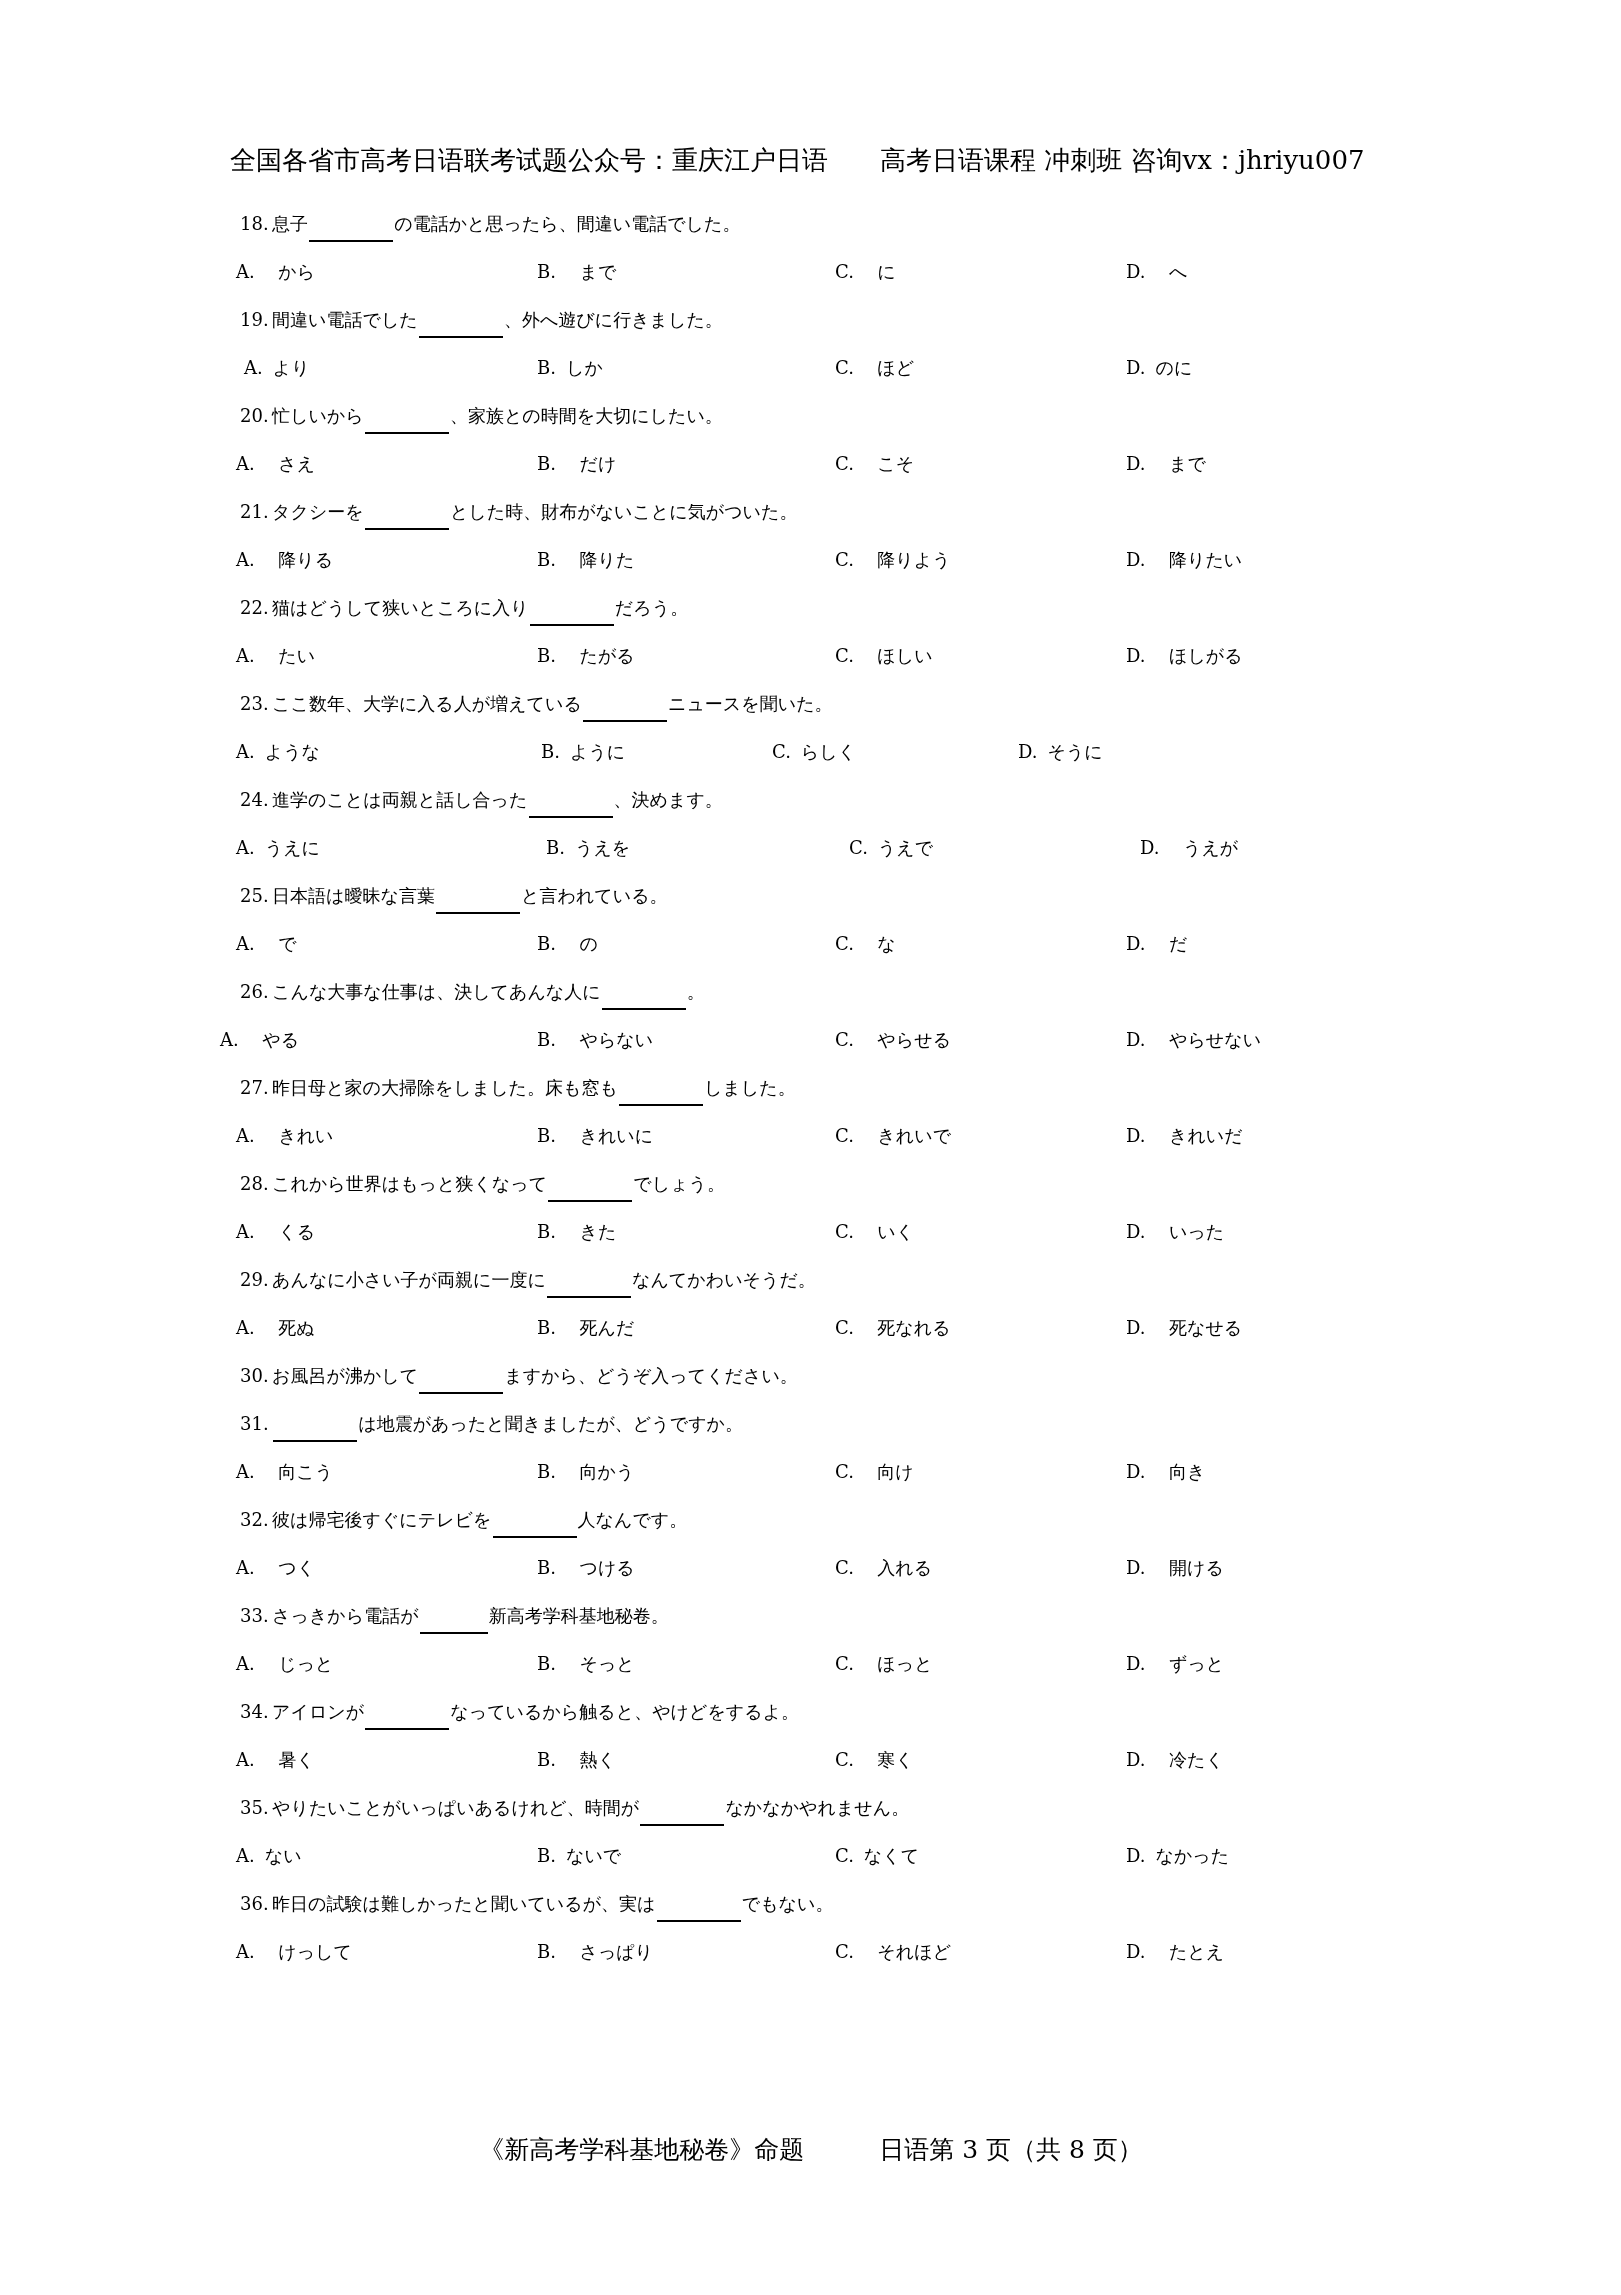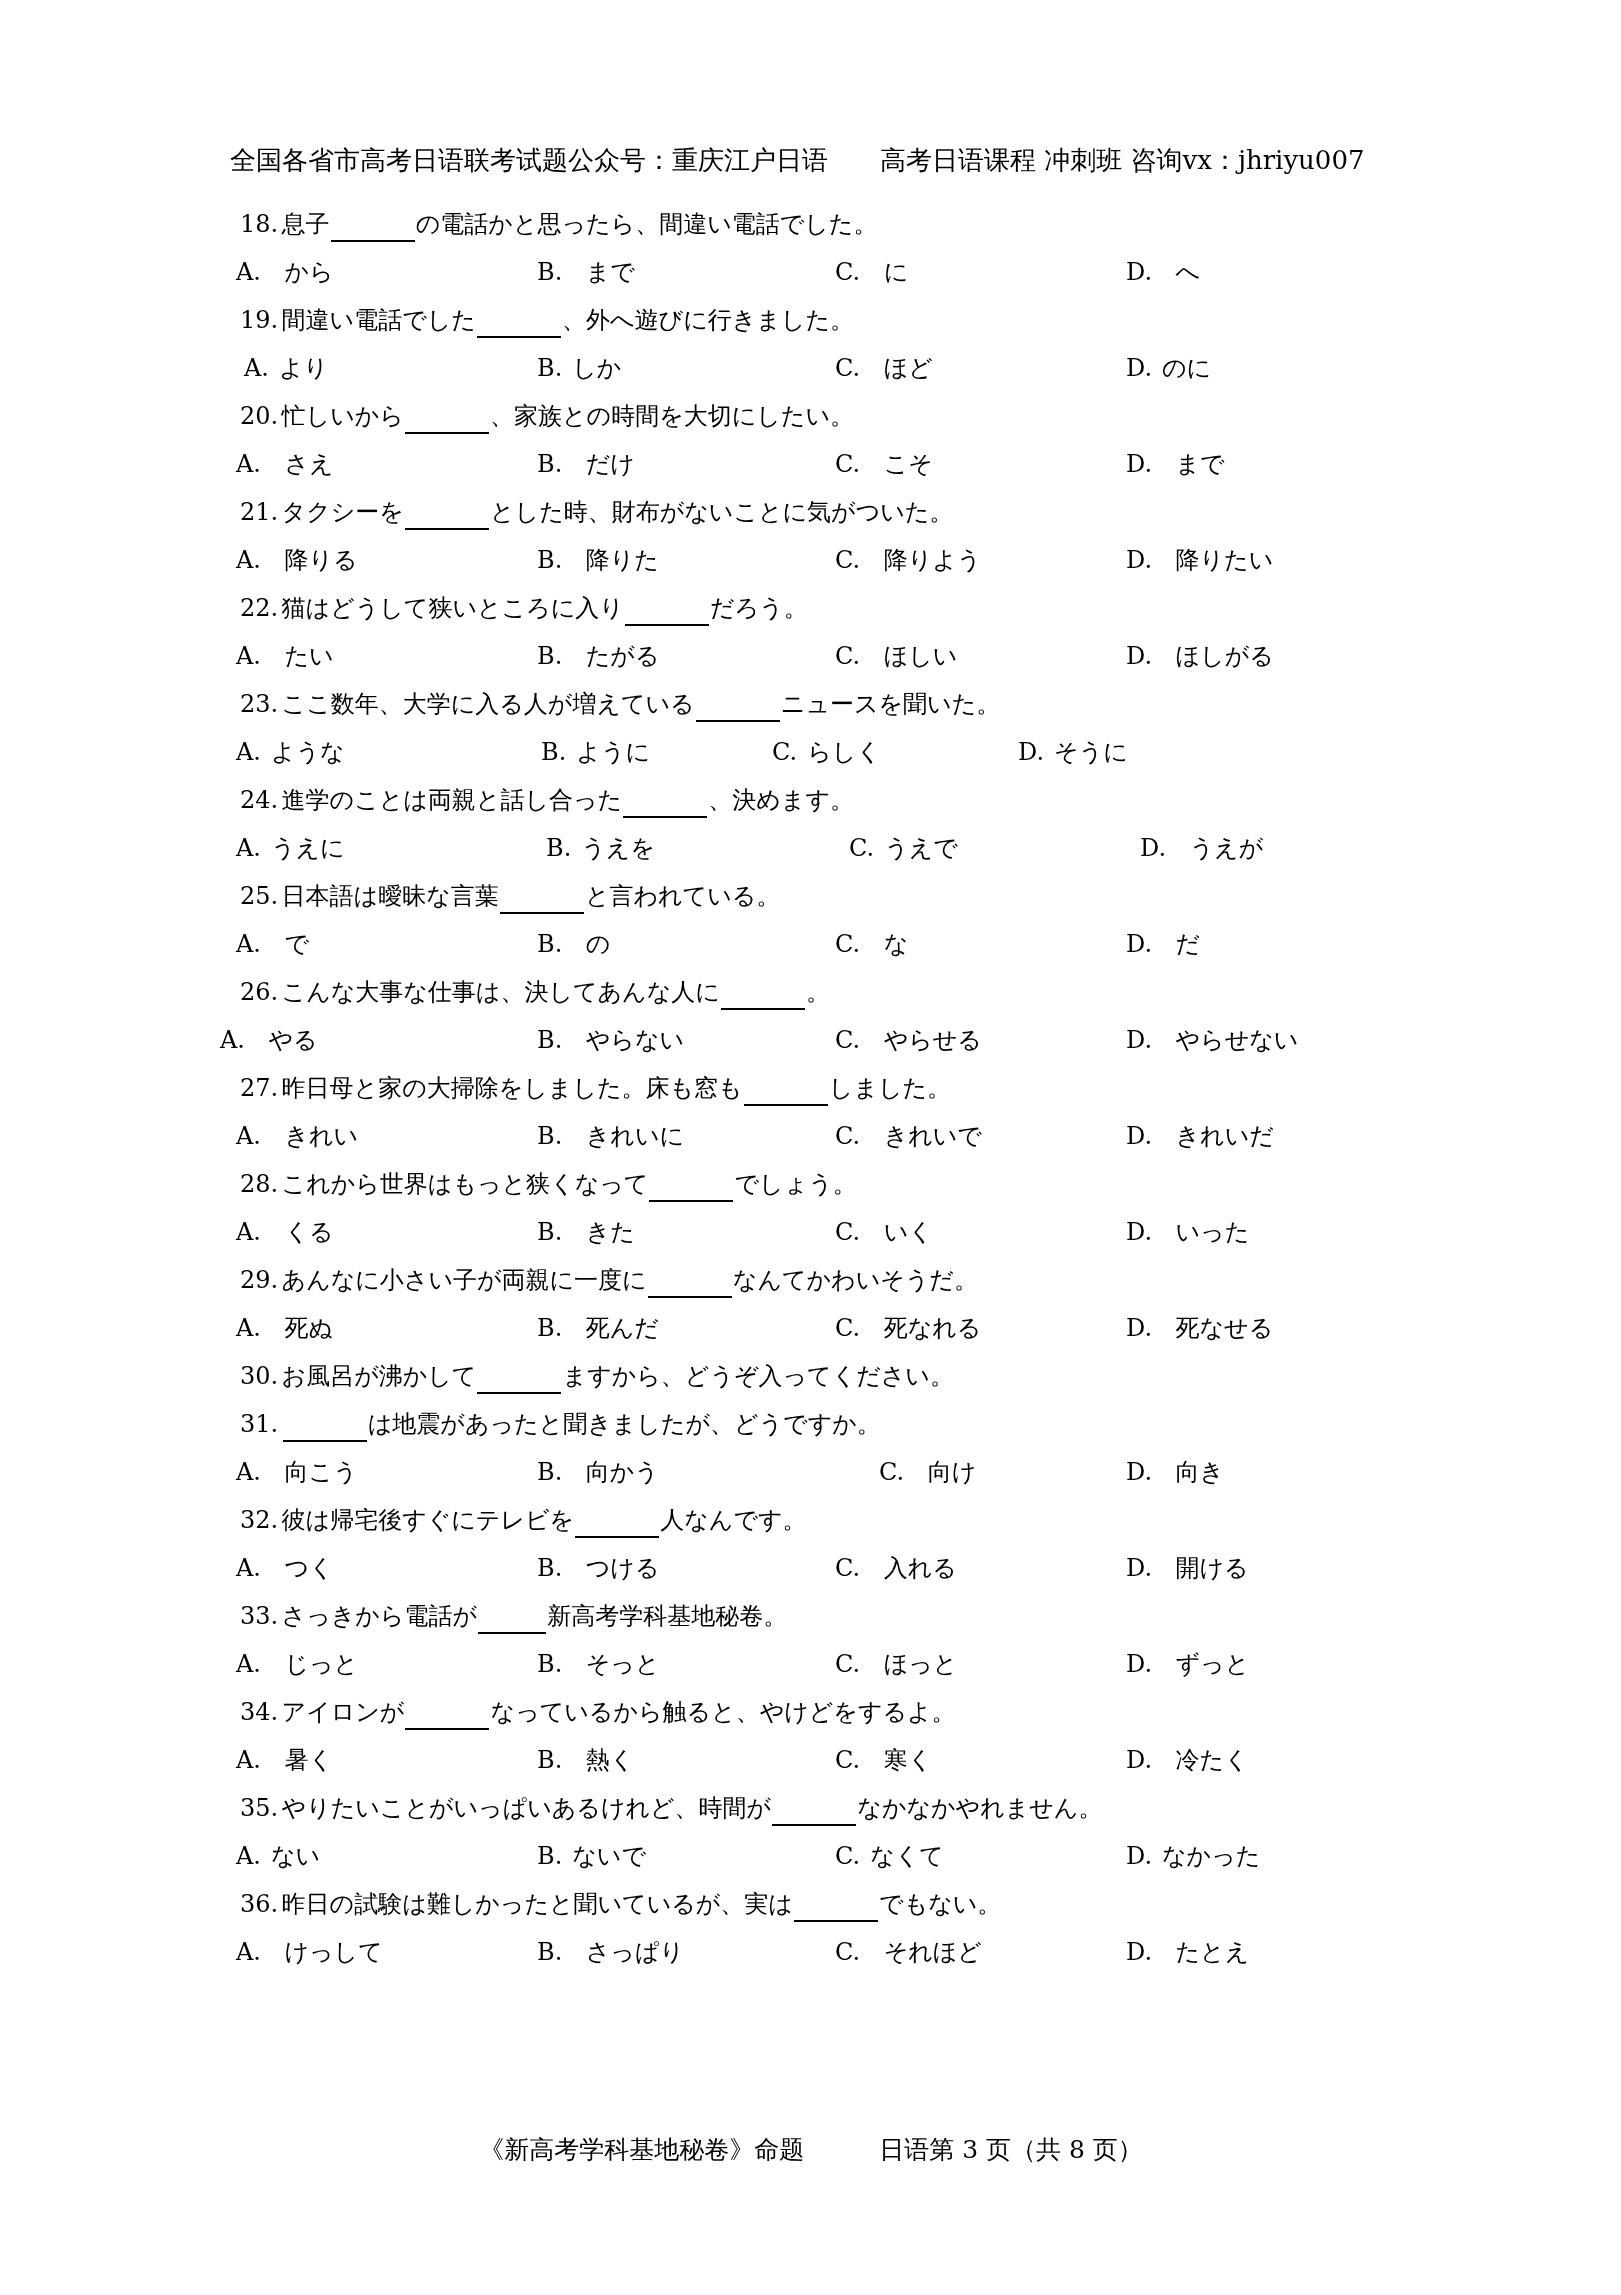--- a/index.html
+++ b/index.html
@@ -1,20 +1,20 @@
 <!DOCTYPE html>
 <html style="font-size:9px"><head>
 <meta charset="utf-8">
 <style>
   html, body { margin: 0; padding: 0; background: #ffffff; }
   body { width: 1622px; height: 2295px; position: relative; overflow: hidden;
          font-family: "DejaVu Serif", "Liberation Serif", serif; color: #000; }
   .header { position: absolute; left: 230px; top: 141px; font-size: 26px; white-space: pre; line-height: 39px; }
   .q-list { position: absolute; left: 0; top: 206px; width: 1622px; }
-  .row { position: relative; height: 48px; font-size: 24px; line-height: 36px; white-space: nowrap; }
+  .row { position: relative; height: 48px; font-size: 18px; line-height: 36px; white-space: nowrap; }
   .qline { position: absolute; left: 240px; top: 0; }
   .qline .num { margin-right: 3.4px; }
   .blank { display: inline-block; width: 84px; height: 30px; border-bottom: 2.8px solid #000; vertical-align: bottom; margin: 0 1.1px; }
   .blank.short { width: 68px; }
   .opt { position: absolute; top: 0; }
   .opt .letter { display: inline-block; }
   .opt .text { display: inline-block; margin-left: 23.5px; }
   .opt.tight .text { margin-left: 10px; }
   .footer { position: absolute; left: 0; width: 1622px; top: 2133px; text-align: center; font-size: 25px; white-space: pre; }
 </style>
@@ -148,21 +148,21 @@
   <div class="row">
     <div class="qline"><span class="num">30.</span><span>お風呂が沸かして</span><span class="blank"></span><span>ますから、どうぞ入ってください。</span></div>
   </div>
 
   <div class="row">
     <div class="qline"><span class="num">31.</span><span></span><span class="blank"></span><span>は地震があったと聞きましたが、どうですか。</span></div>
   </div>
   <div class="row">
     <div class="opt" style="left:236px"><span class="letter">A.</span><span class="text">向こう</span></div>
     <div class="opt" style="left:537px"><span class="letter">B.</span><span class="text">向かう</span></div>
-    <div class="opt" style="left:879px"><span class="letter">C.</span><span class="text">向け</span></div>
+    <div class="opt" style="left:835px"><span class="letter">C.</span><span class="text">向け</span></div>
     <div class="opt" style="left:1126px"><span class="letter">D.</span><span class="text">向き</span></div>
   </div>
 
   <div class="row">
     <div class="qline"><span class="num">32.</span><span>彼は帰宅後すぐにテレビを</span><span class="blank"></span><span>人なんです。</span></div>
   </div>
   <div class="row">
     <div class="opt" style="left:236px"><span class="letter">A.</span><span class="text">つく</span></div>
     <div class="opt" style="left:537px"><span class="letter">B.</span><span class="text">つける</span></div>
     <div class="opt" style="left:835px"><span class="letter">C.</span><span class="text">入れる</span></div>

